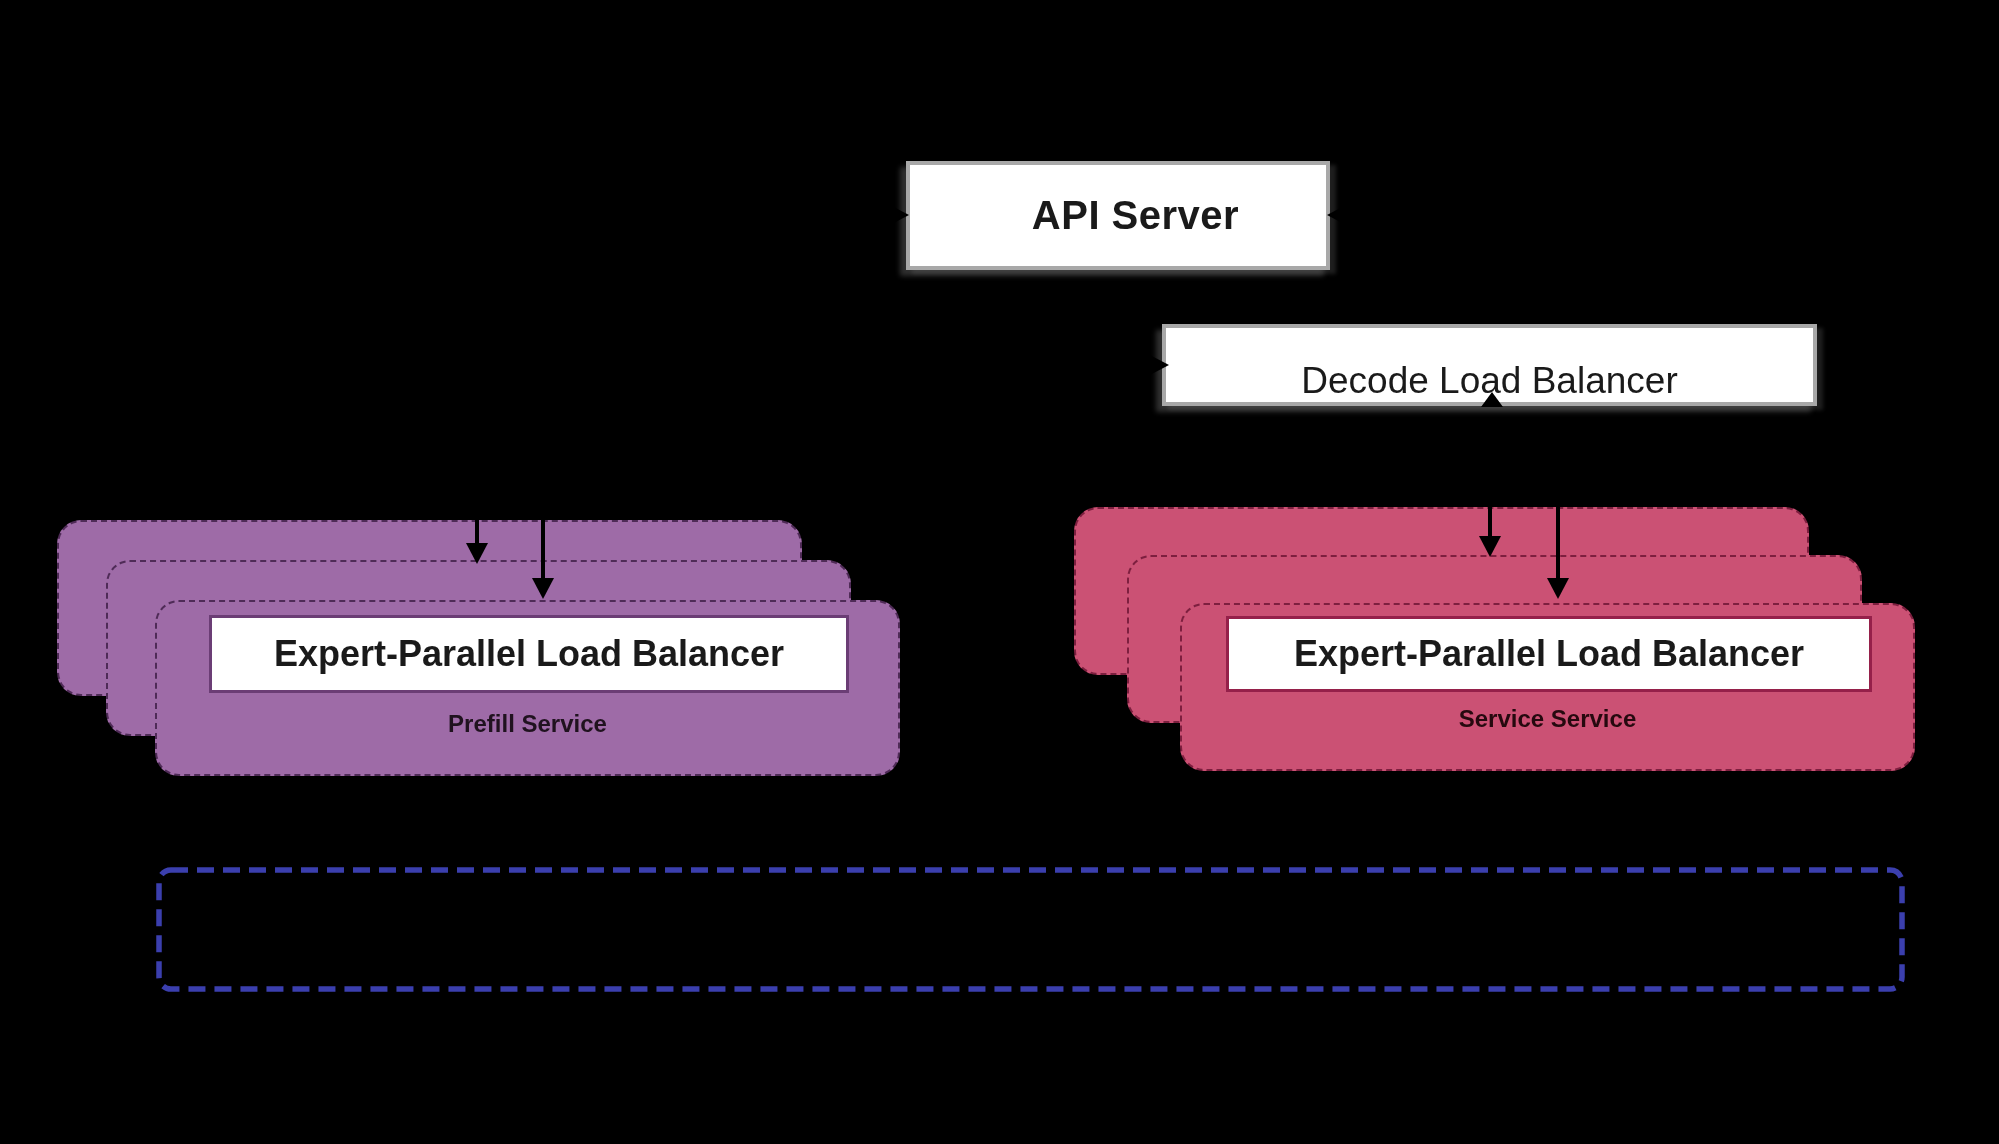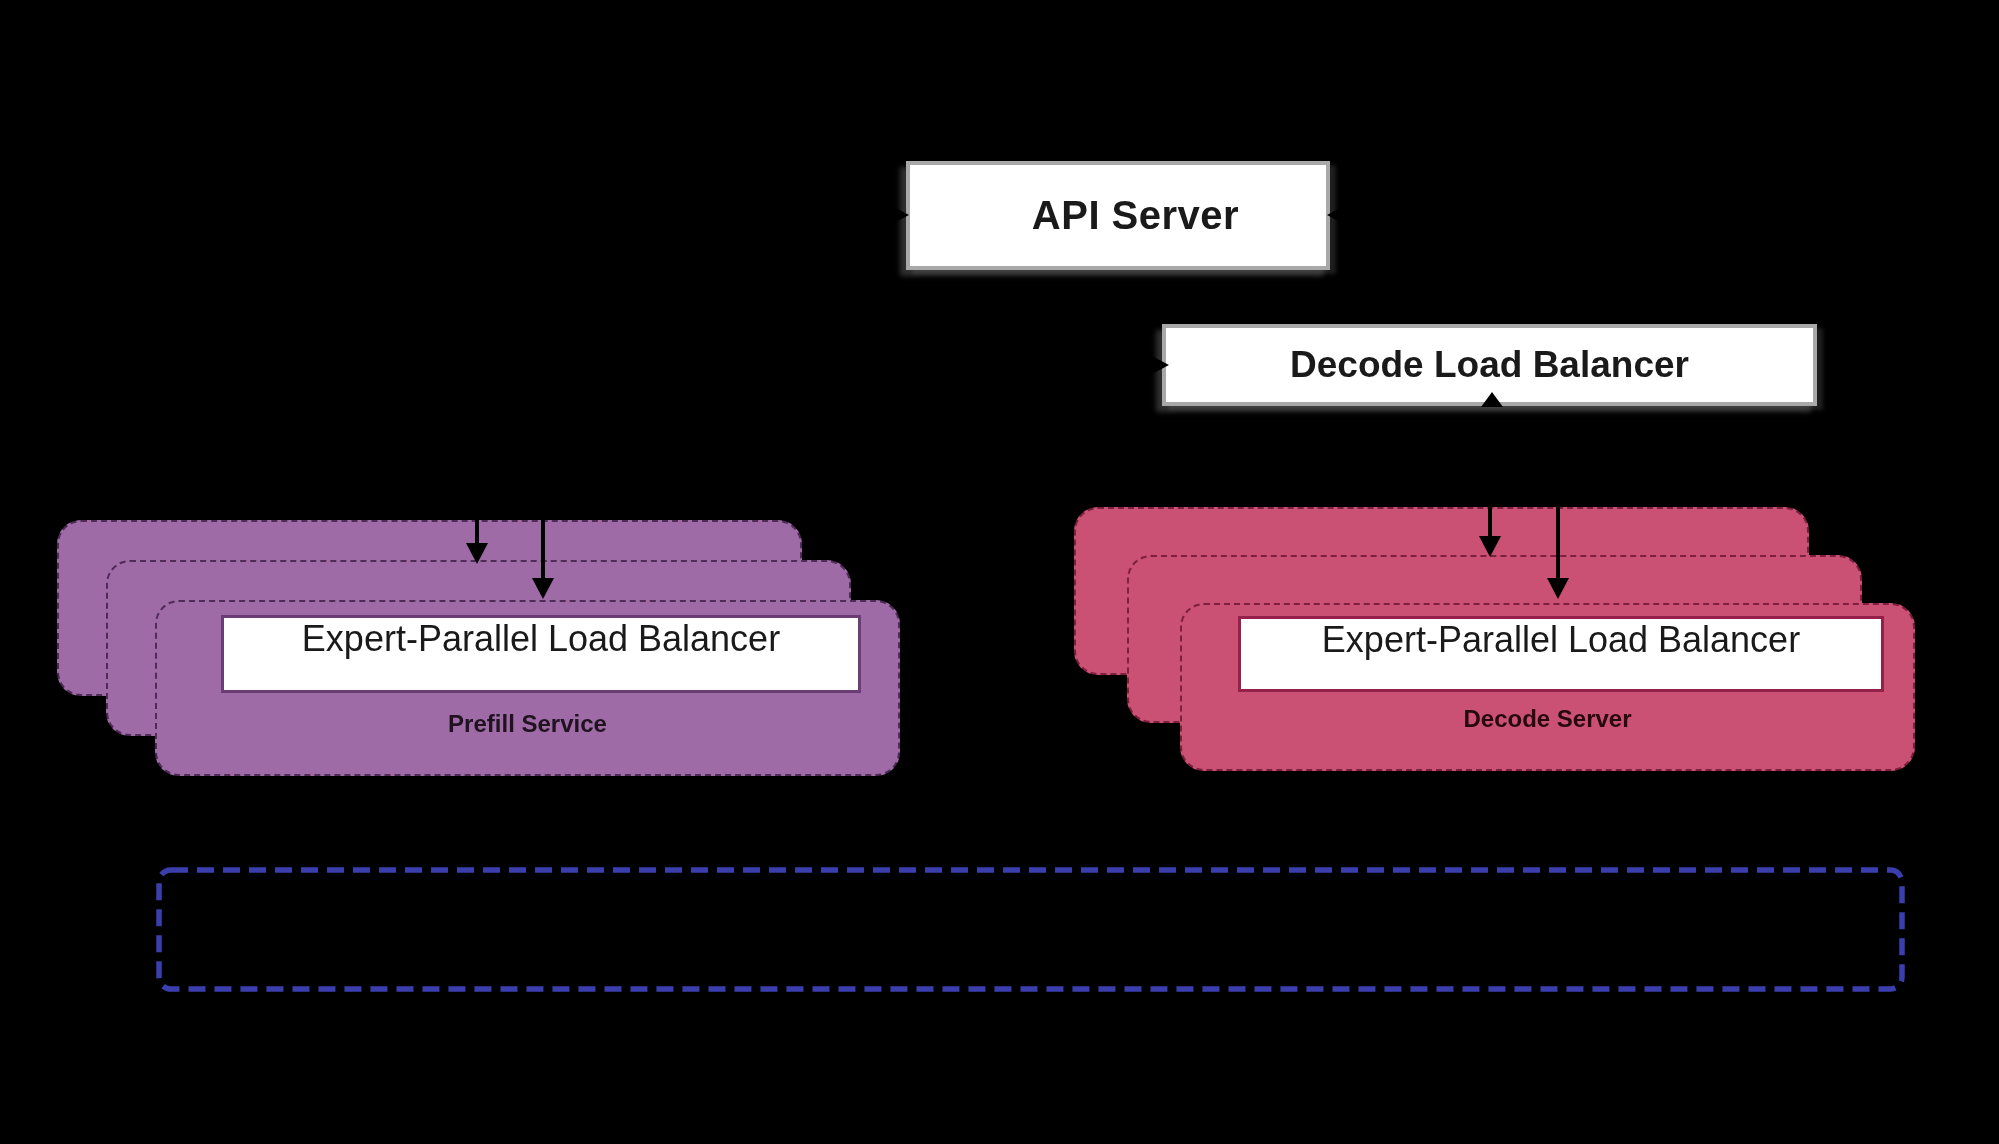--- a/index.html
+++ b/index.html
@@ -28,38 +28,37 @@
     position:absolute;
     background:var(--box-fill);
     border:4px solid var(--box-border);
     box-shadow:-6px 6px 5px rgba(105,105,105,.45), 6px 4px 4px rgba(90,90,90,.35);
     display:flex;align-items:center;justify-content:center;
     color:var(--text);
     box-sizing:border-box;
   }
   .api{left:906px;top:161px;width:424px;height:109px;font-size:40px;font-weight:700;letter-spacing:.5px;padding-left:35px;}
   .plb{left:154px;top:336px;width:648px;height:85px;font-size:37px;font-weight:500;}
-  .dlb{left:1162px;top:324px;width:655px;height:82px;font-size:37px;font-weight:700;}
+  .dlb{left:1162px;top:324px;width:655px;height:82px;font-size:37px;font-weight:400;align-items:flex-end;}
 
   .replica{
     position:absolute;
     width:745px;height:176px;
     border-radius:24px;
     box-sizing:border-box;
   }
   .replica.prefill{background:var(--prefill-fill);border:2px dashed var(--prefill-border);}
   .replica.decode{background:var(--decode-fill);border:2px dashed var(--decode-border);width:735px;height:168px;}
 
   .eplb{
     position:absolute;
     background:var(--box-fill);
-    display:flex;justify-content:center;
-    font-size:36px;font-weight:400;color:var(--text);
+    display:flex;align-items:center;justify-content:center;
+    font-size:36px;font-weight:700;color:var(--text);
     box-sizing:border-box;
-    margin-left:12px;
   }
   .eplb.prefill{left:52px;top:13px;width:640px;height:78px;border:3px solid var(--prefill-inner-border);}
   .eplb.decode{left:44px;top:11px;width:646px;height:76px;border:3px solid var(--decode-inner-border);}
 
   .service-label{
     position:absolute;left:0;right:0;
     text-align:center;
     font-size:24px;font-weight:700;color:#20121f;
   }
   .service-label.prefill{top:108px;}
@@ -102,21 +101,21 @@
     </div>
   </div>
 
   <div>
     <div class="replica decode" style="left:1074px;top:507px;"></div>
     <div class="replica decode" style="left:1127px;top:555px;"></div>
     <div class="replica decode" style="left:1180px;top:603px;">
       <div class="eplb decode">
         <span>Expert-Parallel Load Balancer</span>
       </div>
-      <div class="service-label decode">Decode Server</div>
+      <div class="service-label decode">Service Service</div>
     </div>
   </div>
 
   <div class="tri right" style="left:886px;top:203px;"></div>
   <div class="tri left" style="left:1327px;top:203px;"></div>
 
   <div class="tri down sm" style="left:467px;top:337px;"></div>
   <div class="tri up sm" style="left:467px;top:407px;"></div>
 
   <div class="tri right" style="left:1146px;top:353px;"></div>

